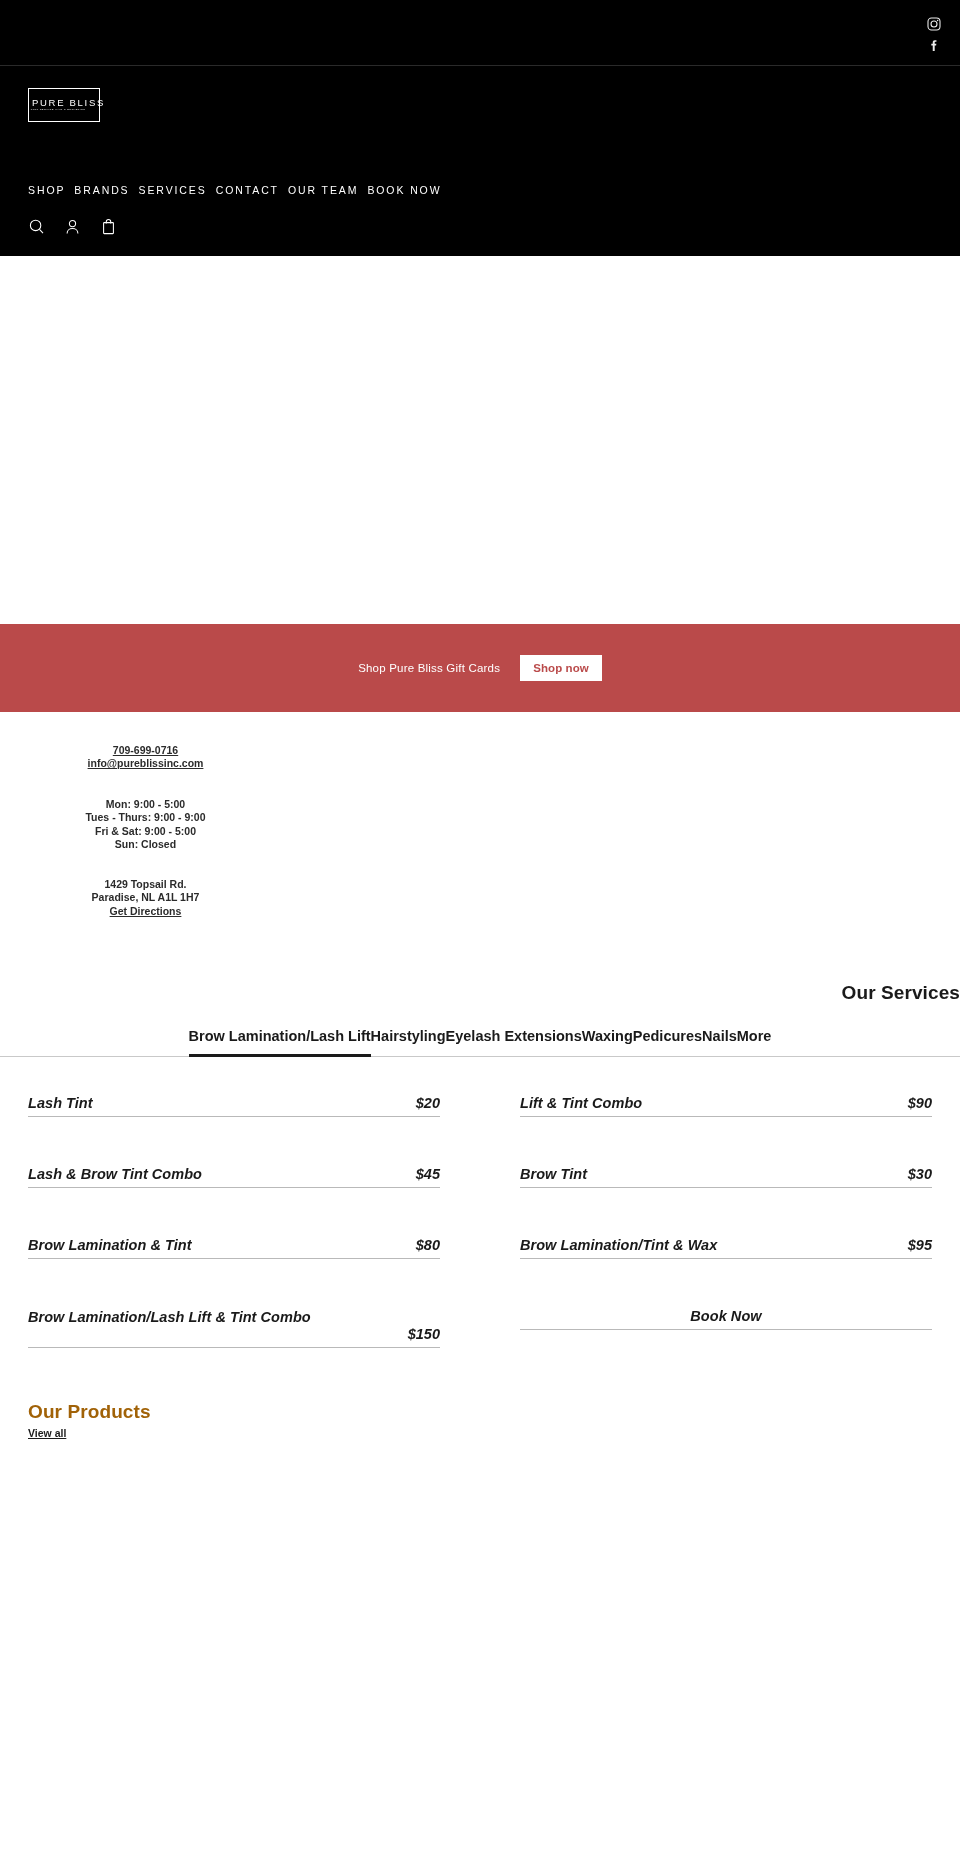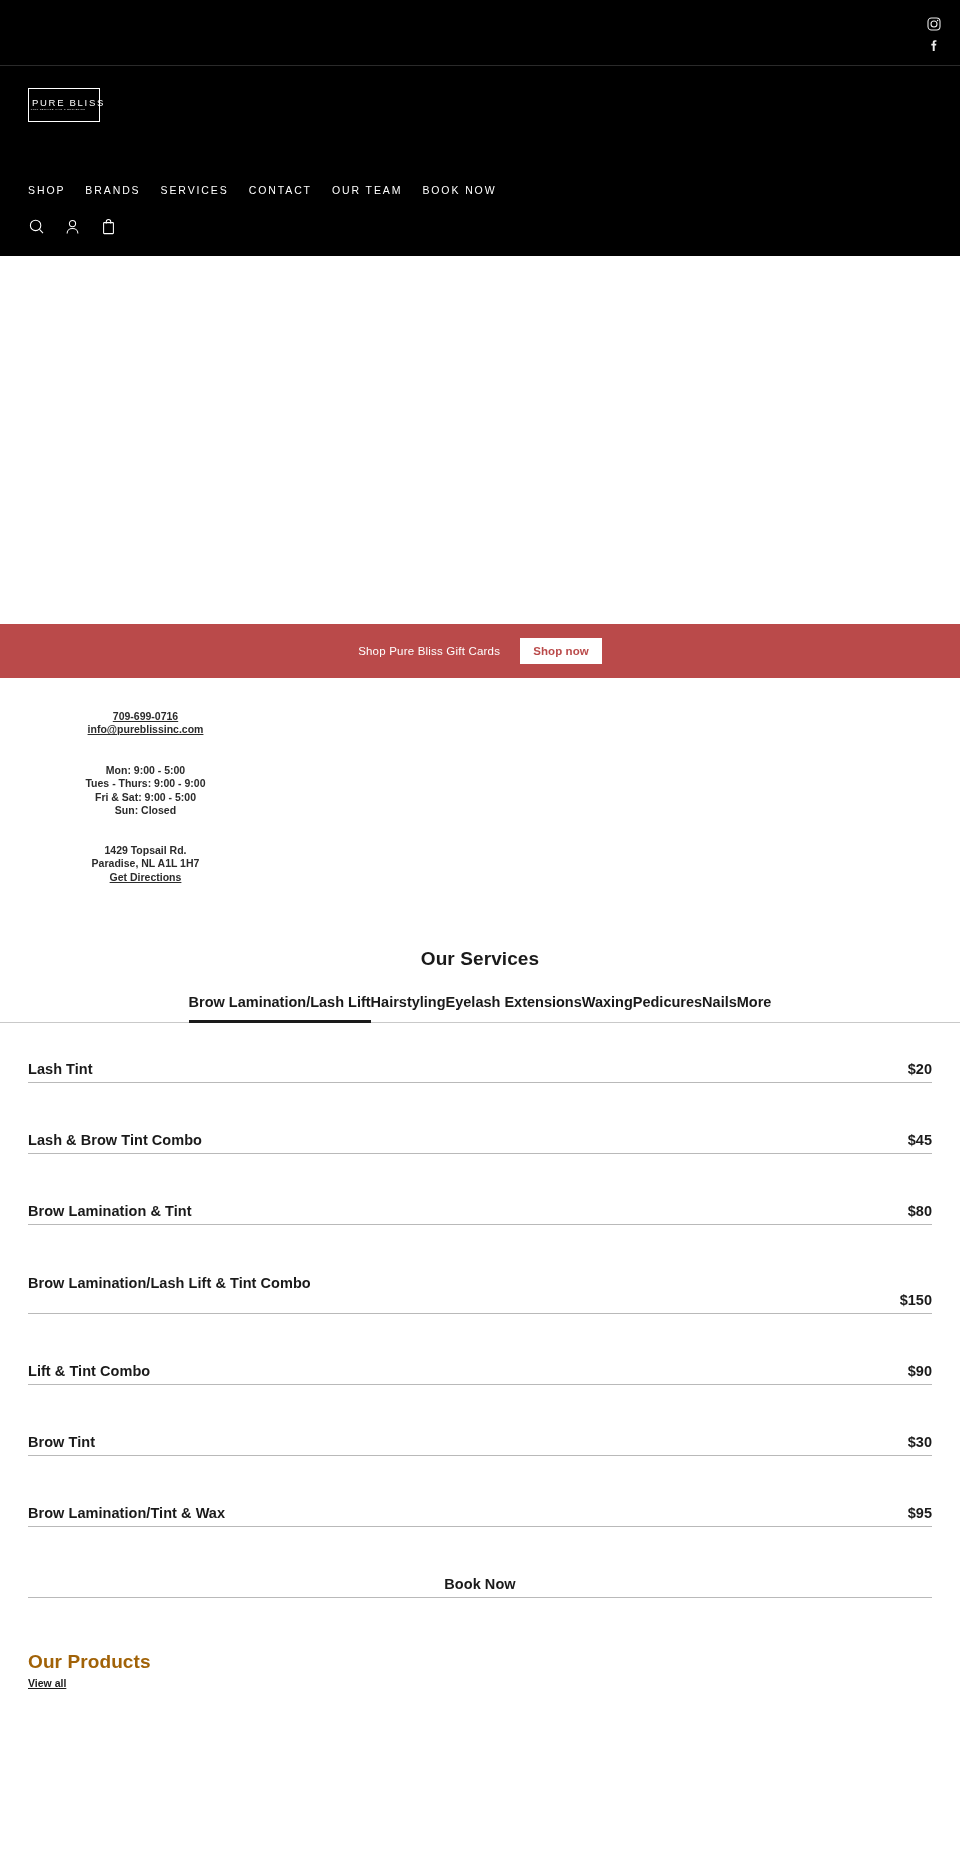--- a/index.html
+++ b/index.html
@@ -60,21 +60,21 @@
     font-size: 2.6px;
     letter-spacing: .5px;
     white-space: nowrap;
     line-height: 1;
     transform: scale(.95);
   }
 
   .nav {
     display: flex;
     align-items: center;
-    gap: 20px;
+    gap: 9px;
     padding-top: 52px;
     padding-bottom: 4px;
   }
   .nav-item {
     color: #ffffff;
     font-size: 10.5px;
     letter-spacing: 1.9px;
     text-decoration: none;
     white-space: nowrap;
     cursor: pointer;
@@ -88,21 +88,21 @@
     padding-bottom: 20px;
   }
   .util-icon { width: 17px; height: 19px; cursor: pointer; }
   .util-icon svg { display: block; }
 
   
   .hero { height: 368px; background: #ffffff; width: 100%; }
 
   
   .promo {
-    height: 54px;
+    height: 88px;
     display: flex;
     align-items: center;
     justify-content: center;
     gap: 20px;
   }
   .promo-text { color: #ffffff; font-size: 11.5px; letter-spacing: .2px; }
   .promo-btn {
     background: #ffffff;
     border: none;
     font-family: "Liberation Sans", sans-serif;
@@ -129,21 +129,21 @@
     display: block;
     cursor: pointer;
   }
   .contact .group { margin-bottom: 0; font-weight: bold; }
   .gap-lg { height: 27px; }
   .gap-md { height: 26px; }
 
   
   .services-section { padding-top: 64px; }
   .services-title {
-    text-align: center;
+    text-align: right;
     font-size: 19px;
     font-weight: bold;
     color: #1a1a1a;
     letter-spacing: .1px;
   }
   .tabs {
     display: flex;
     justify-content: center;
     align-items: flex-end;
     gap: 0;
@@ -159,23 +159,24 @@
     cursor: pointer;
     white-space: nowrap;
     border-bottom: 3px solid transparent;
     margin-bottom: -1px;
   }
   .tab.active { border-bottom-color: #1a1a1a; }
 
   
   .price-grid {
     display: grid;
-    grid-template-columns: 1fr;
+    grid-template-columns: 1fr 1fr;
     column-gap: 80px;
     padding: 38px 28px 0 28px;
+    font-style: italic;
   }
   .price-row {
     border-bottom: 1px solid #b9b9b9;
     padding-bottom: 5px;
     margin-bottom: 49px;
     min-height: 22px;
   }
   .price-row-inner {
     display: flex;
     justify-content: space-between;

